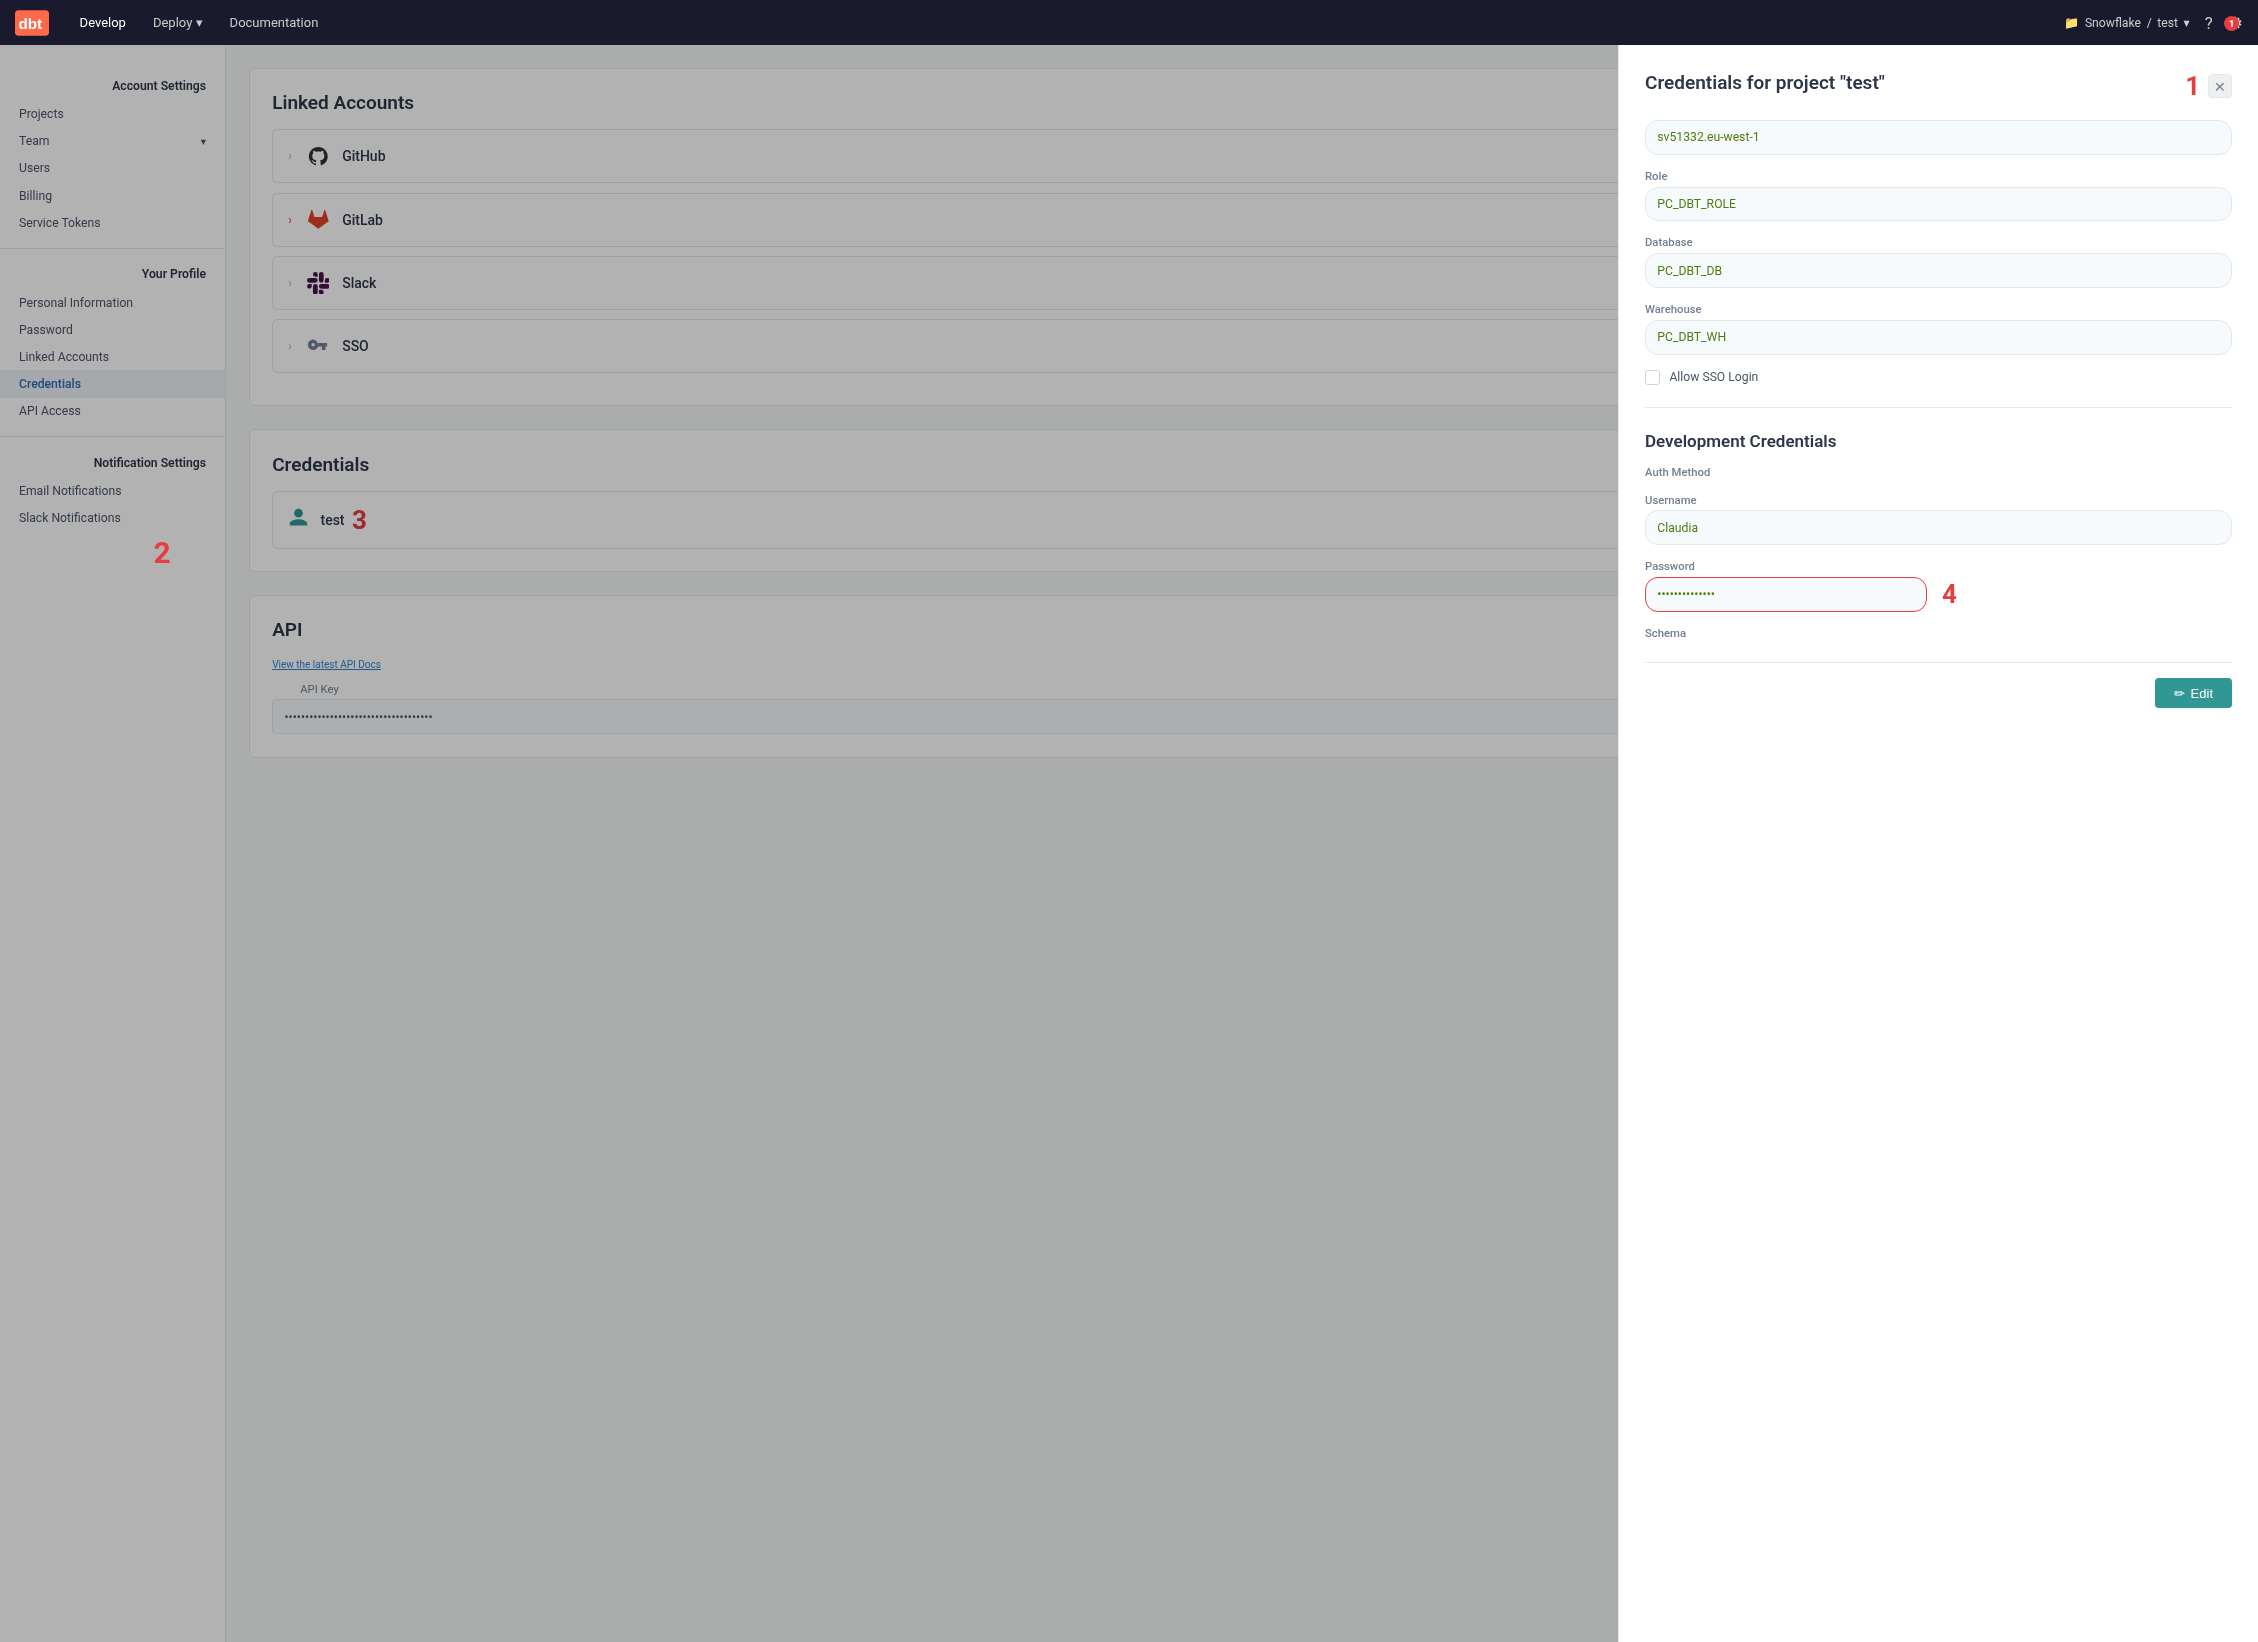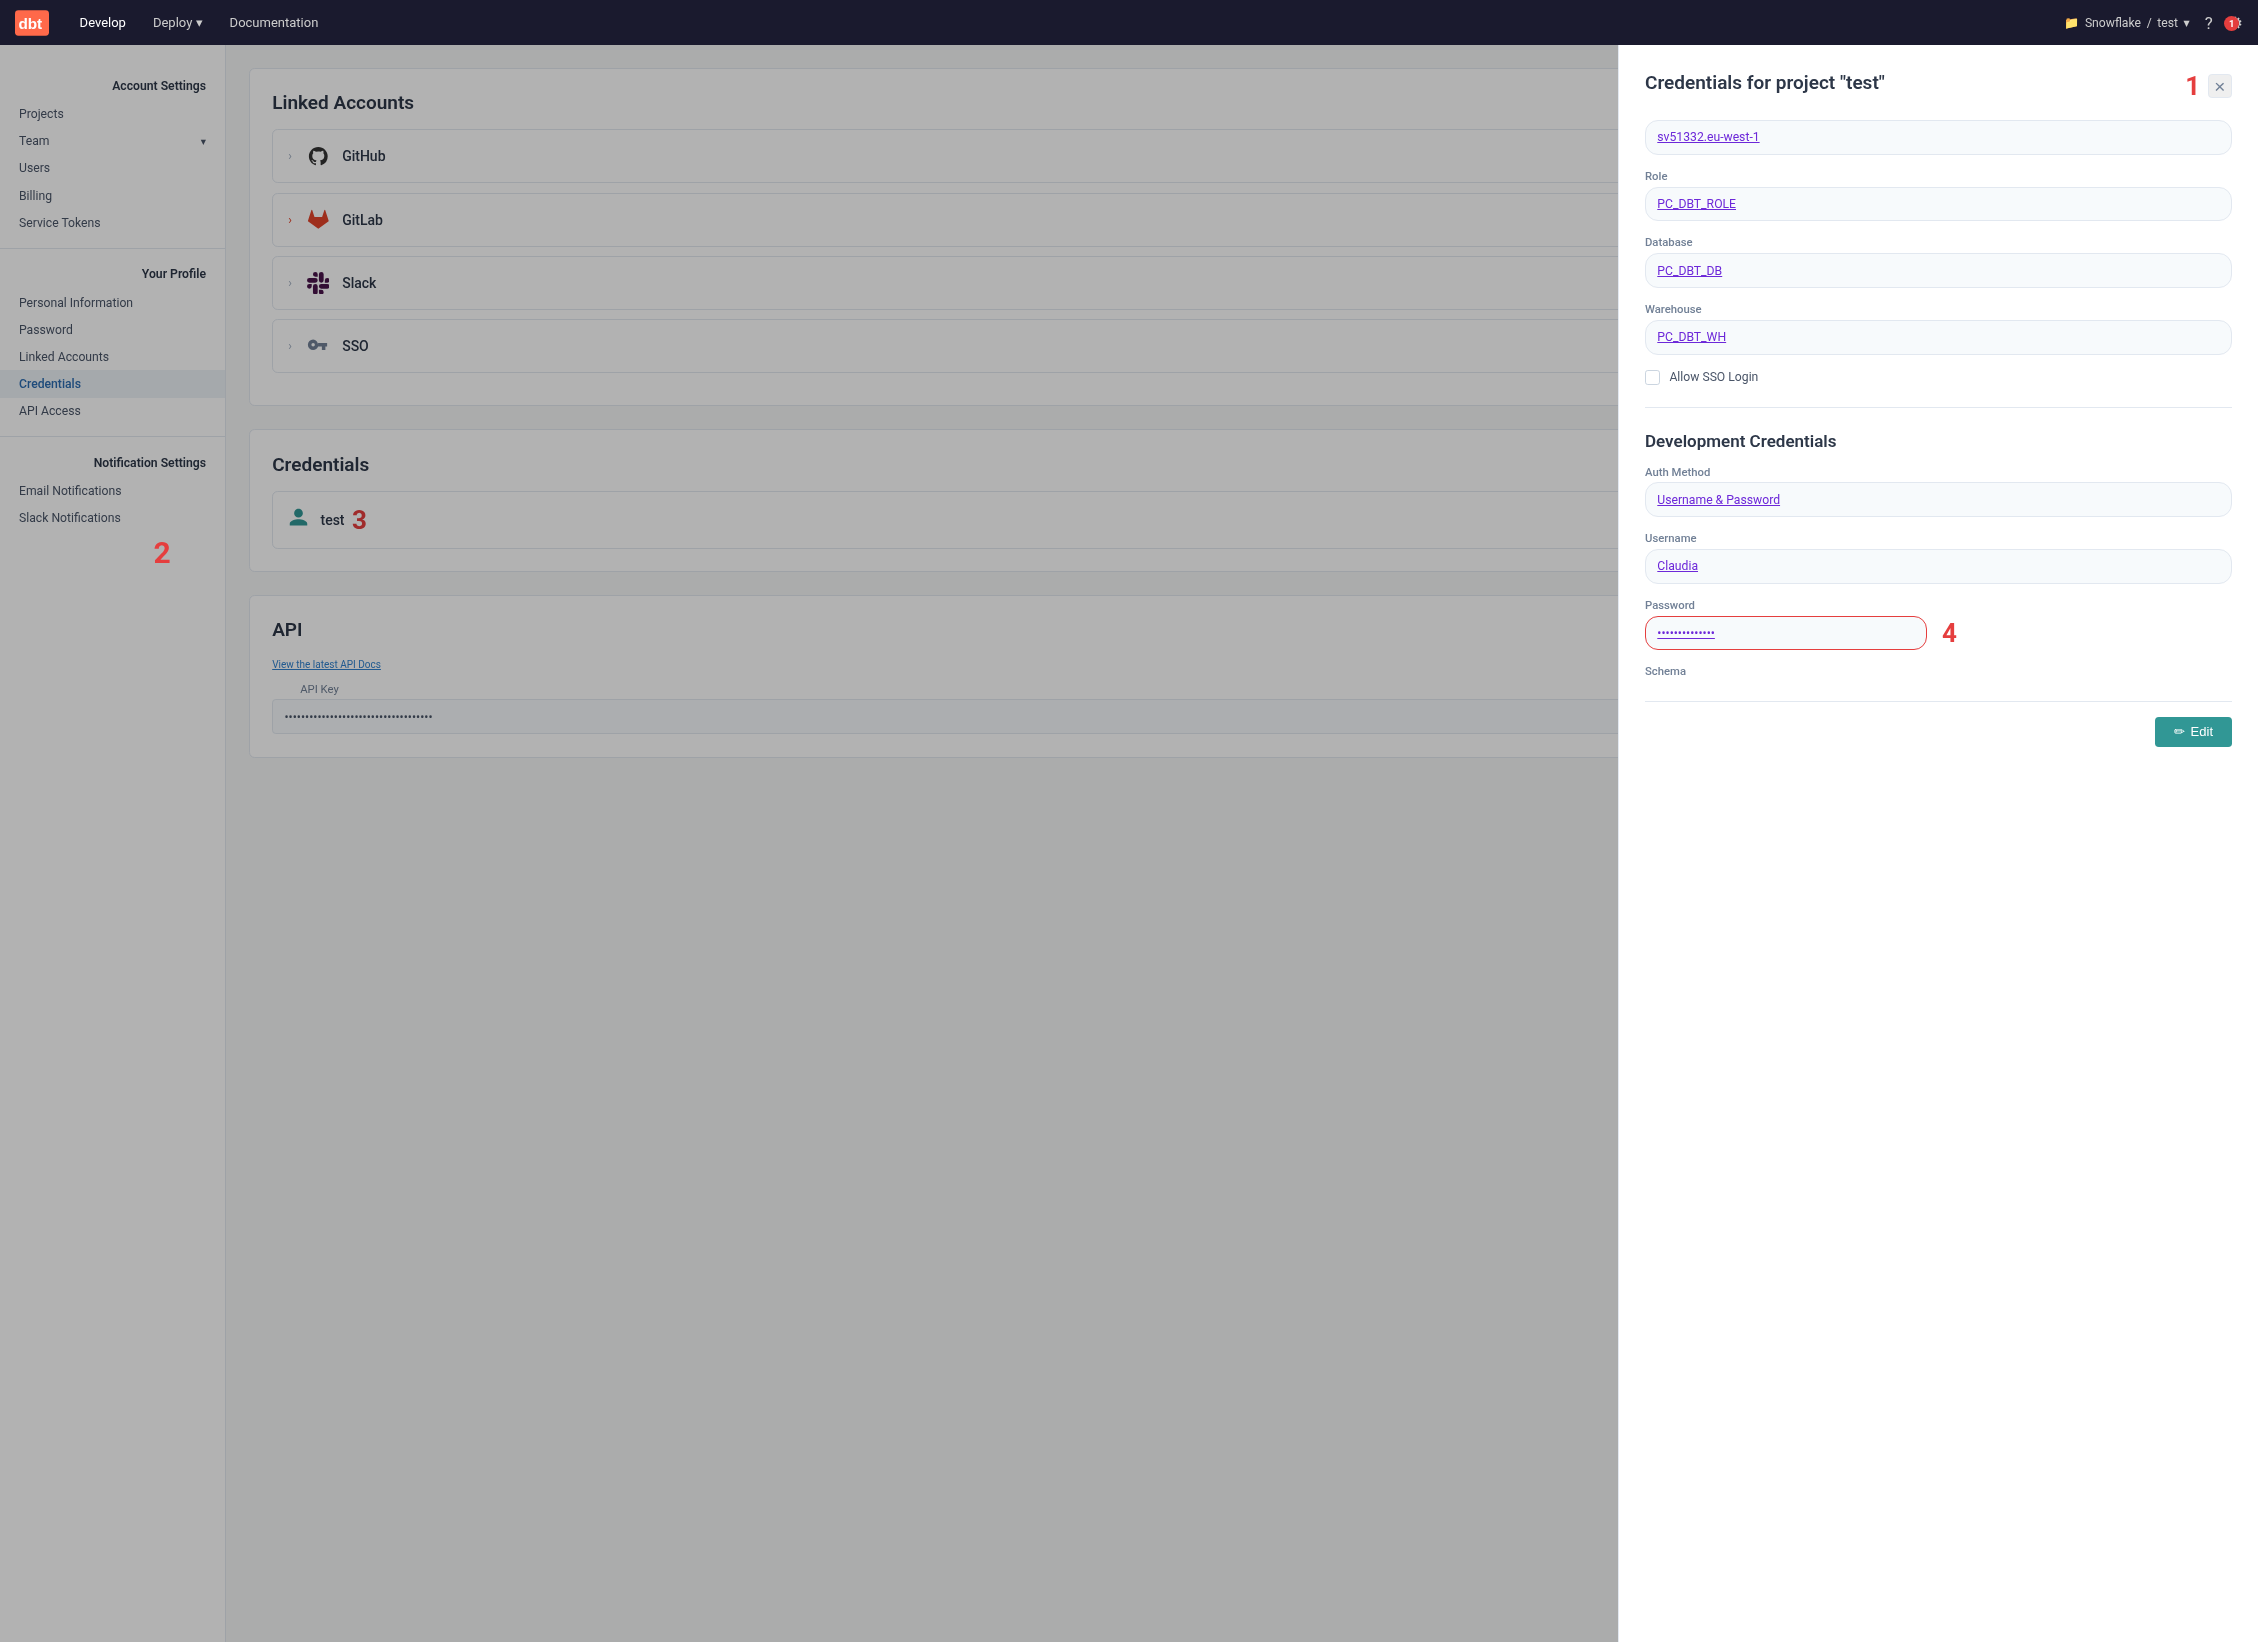--- a/index.html
+++ b/index.html
@@ -154,23 +154,22 @@
       border-radius: 3.8px;
     }
 
     .modal-field-label { font-size: 11.3px; color: #718096; margin-bottom: 3.8px; margin-top: 15px; font-weight: 500; }
     .modal-field-value {
       background: #f7fafc;
       border: 0.9px solid #e2e8f0;
       border-radius: 13px;
       padding: 9.4px 11.3px;
       font-size: 12.2px;
-      color: #6d28d9;
+      color: #4d7c0f;
       width: 100%;
-      text-decoration: underline;
     }
     .modal-field-value.highlighted {
       border: 1.9px solid #e53e3e;
     }
 
     .sso-row { display: flex; align-items: center; gap: 9.4px; margin-top: 15px; }
     .checkbox-mock { width: 15px; height: 15px; border: 0.9px solid #cbd5e0; border-radius: 2.8px; background: #fff; }
     .sso-label { font-size: 12.2px; color: #4a5568; }
 
     .section-divider { height: 0.9px; background: #e2e8f0; margin: 22.6px 0; }
@@ -369,21 +368,20 @@
       <div class="sso-row">
         <div class="checkbox-mock"></div>
         <span class="sso-label">Allow SSO Login</span>
       </div>
 
       <div class="section-divider"></div>
 
       <div class="dev-cred-title">Development Credentials</div>
 
       <div class="modal-field-label">Auth Method</div>
-      <div class="modal-field-value">Username &amp; Password</div>
 
       <div class="modal-field-label">Username</div>
       <div class="modal-field-value">Claudia</div>
 
       <div class="modal-field-label">Password</div>
       <div style="display:flex;align-items:center;gap:7.5px">
         <div class="modal-field-value highlighted" style="max-width:282px">••••••••••••••</div>
         <span class="annotation">4</span>
       </div>
 

